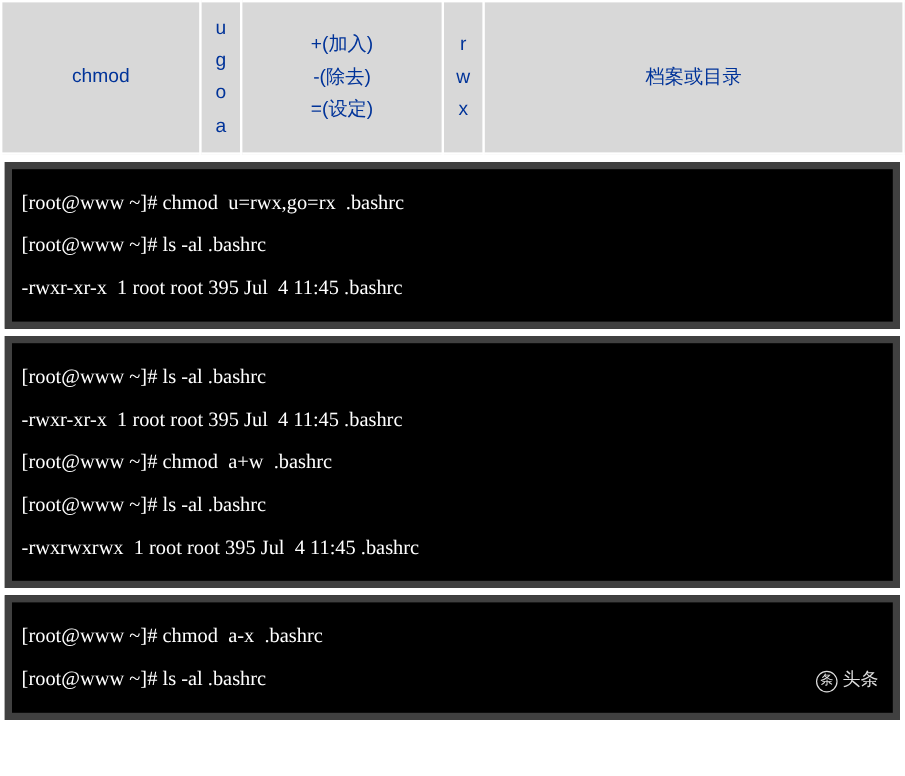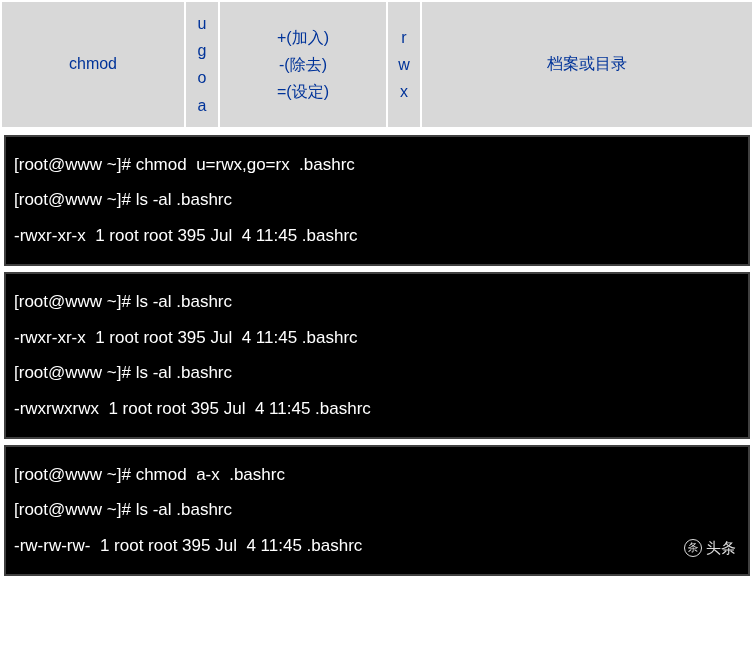--- a/index.html
+++ b/index.html
@@ -15,35 +15,35 @@
     }
     .syntax-table td {
       border: 2px solid #fff;
       text-align: center;
       vertical-align: middle;
       color: #003399;
       font-size: 16px;
       padding: 8px 6px;
       background: #d8d8d8;
     }
-    .col-cmd { width: 184px; }
+    .col-cmd { width: 166px; }
     .col-who { width: 34px; }
     .col-op { width: 168px; }
     .col-perm { width: 34px; }
     .col-target { }
     .vstack span { display: block; line-height: 1.7; }
     .terminal {
       background: #000;
       color: #fff;
-      border: 2px solid #404040;
+      border: 6px solid #404040;
       margin: 6px 4px 6px 4px;
       padding: 10px 20px 10px 8px;
       font-size: 17px;
       line-height: 2.1;
-      font-family: Liberation Sans, sans-serif;
+      font-family: Liberation Serif, serif;
       position: relative;
     }
     .terminal .line { white-space: pre-wrap; }
     .watermark {
       position: absolute;
       right: 12px;
       bottom: 10px;
       font-size: 15px;
       color: #ddd;
       display: flex;
@@ -97,25 +97,25 @@
 
 <div class="terminal">
   <div class="line">[root@www ~]# chmod  u=rwx,go=rx  .bashrc</div>
   <div class="line">[root@www ~]# ls -al .bashrc</div>
   <div class="line">-rwxr-xr-x  1 root root 395 Jul  4 11:45 .bashrc</div>
 </div>
 
 <div class="terminal">
   <div class="line">[root@www ~]# ls -al .bashrc</div>
   <div class="line">-rwxr-xr-x  1 root root 395 Jul  4 11:45 .bashrc</div>
+  <div class="line">[root@www ~]# chmod  a+w  .bashrc</div>
   <div class="line">[root@www ~]# ls -al .bashrc</div>
   <div class="line">-rwxrwxrwx  1 root root 395 Jul  4 11:45 .bashrc</div>
 </div>
 
 <div class="terminal">
   <div class="line">[root@www ~]# chmod  a-x  .bashrc</div>
   <div class="line">[root@www ~]# ls -al .bashrc</div>
-  <div class="line">-rw-rw-rw-  1 root root 395 Jul  4 11:45 .bashrc</div>
   <div class="watermark">
     <span class="wm-icon">条</span>
     <span>头条</span>
   </div>
 </div>
 
 </body></html>

